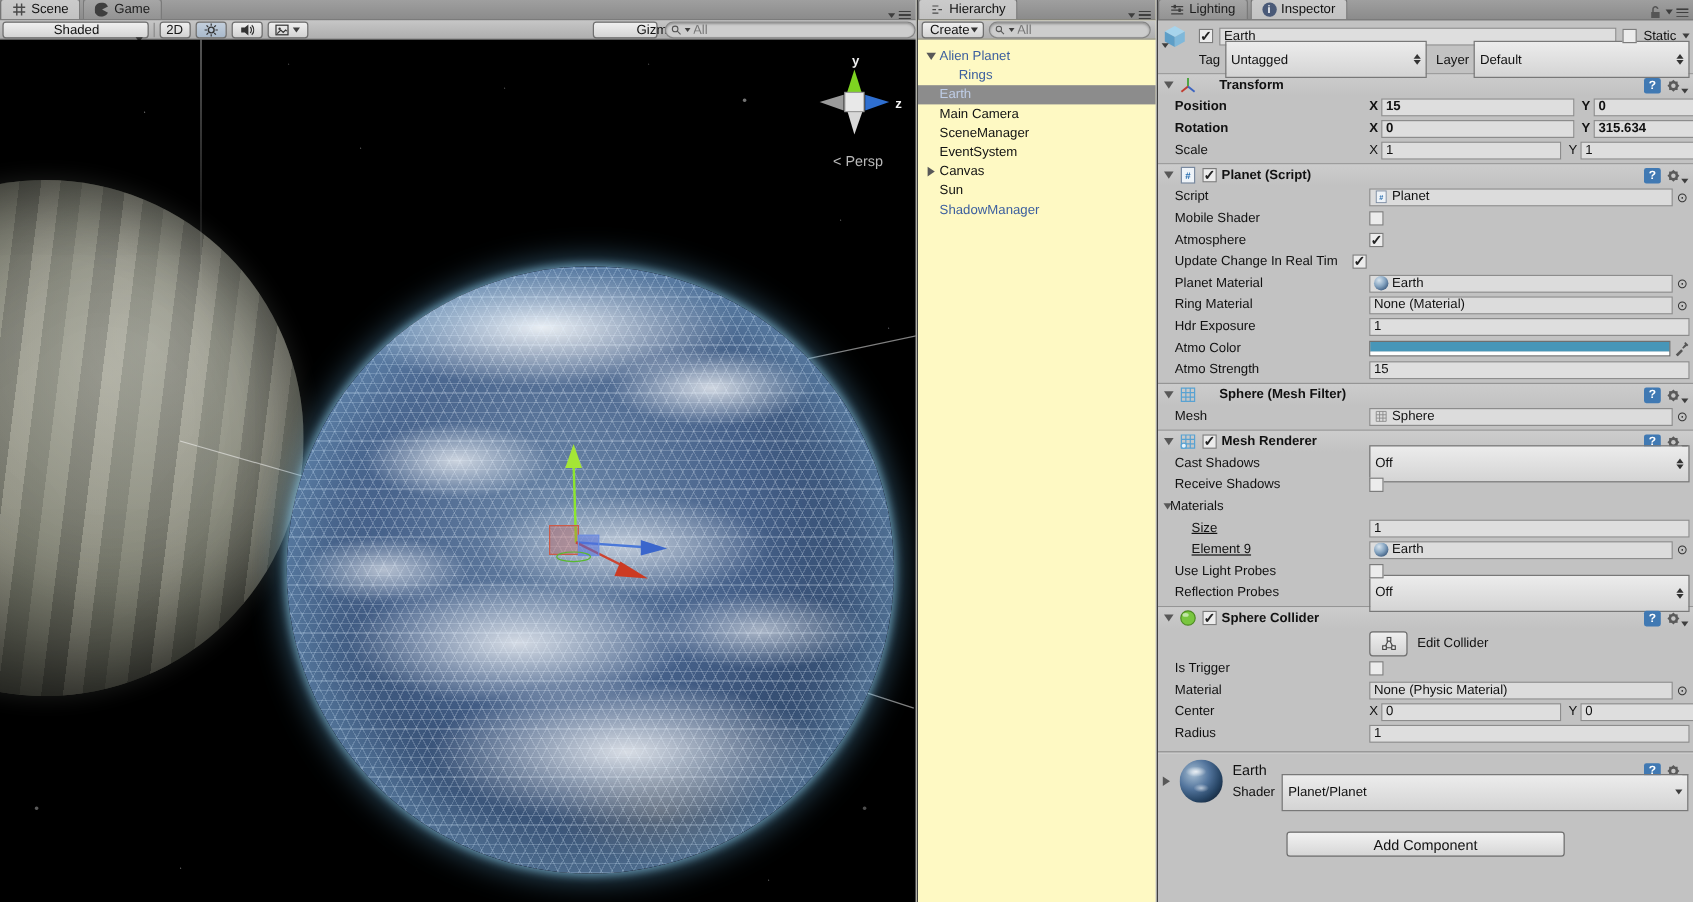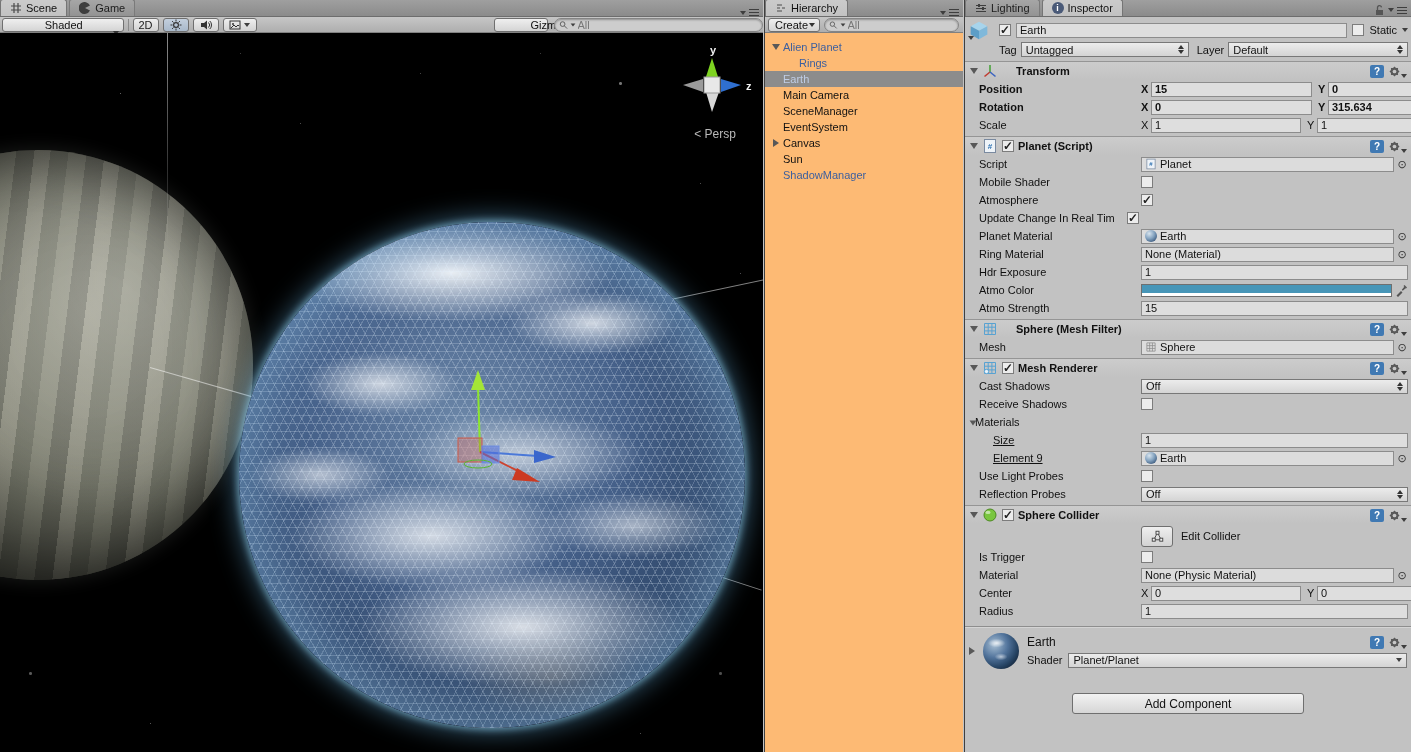--- a/index.html
+++ b/index.html
@@ -24,21 +24,21 @@
   .searchpill input::placeholder { color:#777; }
   .updown { display:flex; flex-direction:column; align-items:center; gap:1px; margin-left:auto; padding-left:4px; }
   .updown i { width:0; height:0; border-left:3px solid transparent; border-right:3px solid transparent; }
   .updown .up { border-bottom:4px solid #333; }
   .updown .dn { border-top:4px solid #333; }
   .cb { width:12px; height:12px; background:#ececec; border:1px solid #7c7c7c; position:relative; display:inline-block; }
   .cb.checked::after { content:"✓"; position:absolute; left:0; top:-2px; font-size:12px; font-weight:bold; color:#222; }
   .field { height:15px; background:#dedede; border:1px solid #8c8c8c; font-size:11px; padding:0 3px; color:#111; font-family:"Liberation Sans",sans-serif; }
   input.field { outline:none; }
   .objfield { height:15px; background:#dcdcdc; border:1px solid #8c8c8c; display:flex; align-items:center; gap:3px; padding:0 3px; flex:1; overflow:hidden; white-space:nowrap; }
-  .popup { height:15px; background:linear-gradient(#ececec,#d4d4d4); border:1px solid #787878; display:flex; align-items:center; padding:0 4px; flex:1; }
+  .popup { height:31px; background:linear-gradient(#ececec,#d4d4d4); border:1px solid #787878; display:flex; align-items:center; padding:0 4px; flex:1; }
   .picker { width:12px; text-align:center; color:#333; font-size:11px; margin-left:2px; }
   .fold { width:0; height:0; display:inline-block; }
   .fold.open { border-left:4px solid transparent; border-right:4px solid transparent; border-top:6px solid #585858; }
   .fold.closed { border-top:4px solid transparent; border-bottom:4px solid transparent; border-left:6px solid #585858; }
   .helpicon { width:14px; height:13px; border-radius:2px; background:#4079b3; color:#fff; font-size:10px; font-weight:bold; display:flex; align-items:center; justify-content:center; }
 
   
   .scene-panel { position:absolute; left:0; top:0; width:763px; height:752px; }
   .scene-panel .tabstrip { left:0; width:763px; }
   .scene-panel .toolbar { left:0; width:763px; }
@@ -73,21 +73,21 @@
       repeating-linear-gradient(0deg, rgba(235,245,255,.22) 0 1px, transparent 1px 8px),
       repeating-linear-gradient(62deg, rgba(235,245,255,.20) 0 1px, transparent 1px 8px),
       repeating-linear-gradient(-62deg, rgba(235,245,255,.20) 0 1px, transparent 1px 8px);
     box-shadow: inset 0 0 55px 16px rgba(160,215,255,.4); }
   .scene-line { position:absolute; height:1px; background:rgba(255,255,255,.5); transform-origin:left center; }
   .scene-vline { position:absolute; width:1px; background:linear-gradient(rgba(255,255,255,.55), rgba(255,255,255,0)); }
   .persp-label { position:absolute; color:#b9b9b9; font-size:12px; }
   .gizmo-label { font-size:11px; font-weight:bold; fill:#f2f2f2; }
 
   
-  .hierarchy-panel { position:absolute; left:764px; top:0; width:199px; height:752px; background:#fdba74; border-left:1px solid #3f3f3f; }
+  .hierarchy-panel { position:absolute; left:764px; top:0; width:199px; height:752px; background:#fef9c3; border-left:1px solid #3f3f3f; }
   .hierarchy-panel .tabstrip { left:0; width:198px; }
   .hierarchy-panel .toolbar { left:0; width:198px; }
   .hrows { position:absolute; top:39px; left:0; width:198px; }
   .hrow { height:16px; display:flex; align-items:center; padding-left:6px; gap:3px; }
   .hrow .hlabel { color:#111; }
   .hrow .hlabel.prefab { color:#3c5f9e; }
   .hrow.selected { background:#8c8c8c; }
   .hrow.selected .hlabel.prefab { color:#bfcde6; }
   .hfold { width:9px; display:flex; justify-content:center; }
   .hindent { width:13px; }

